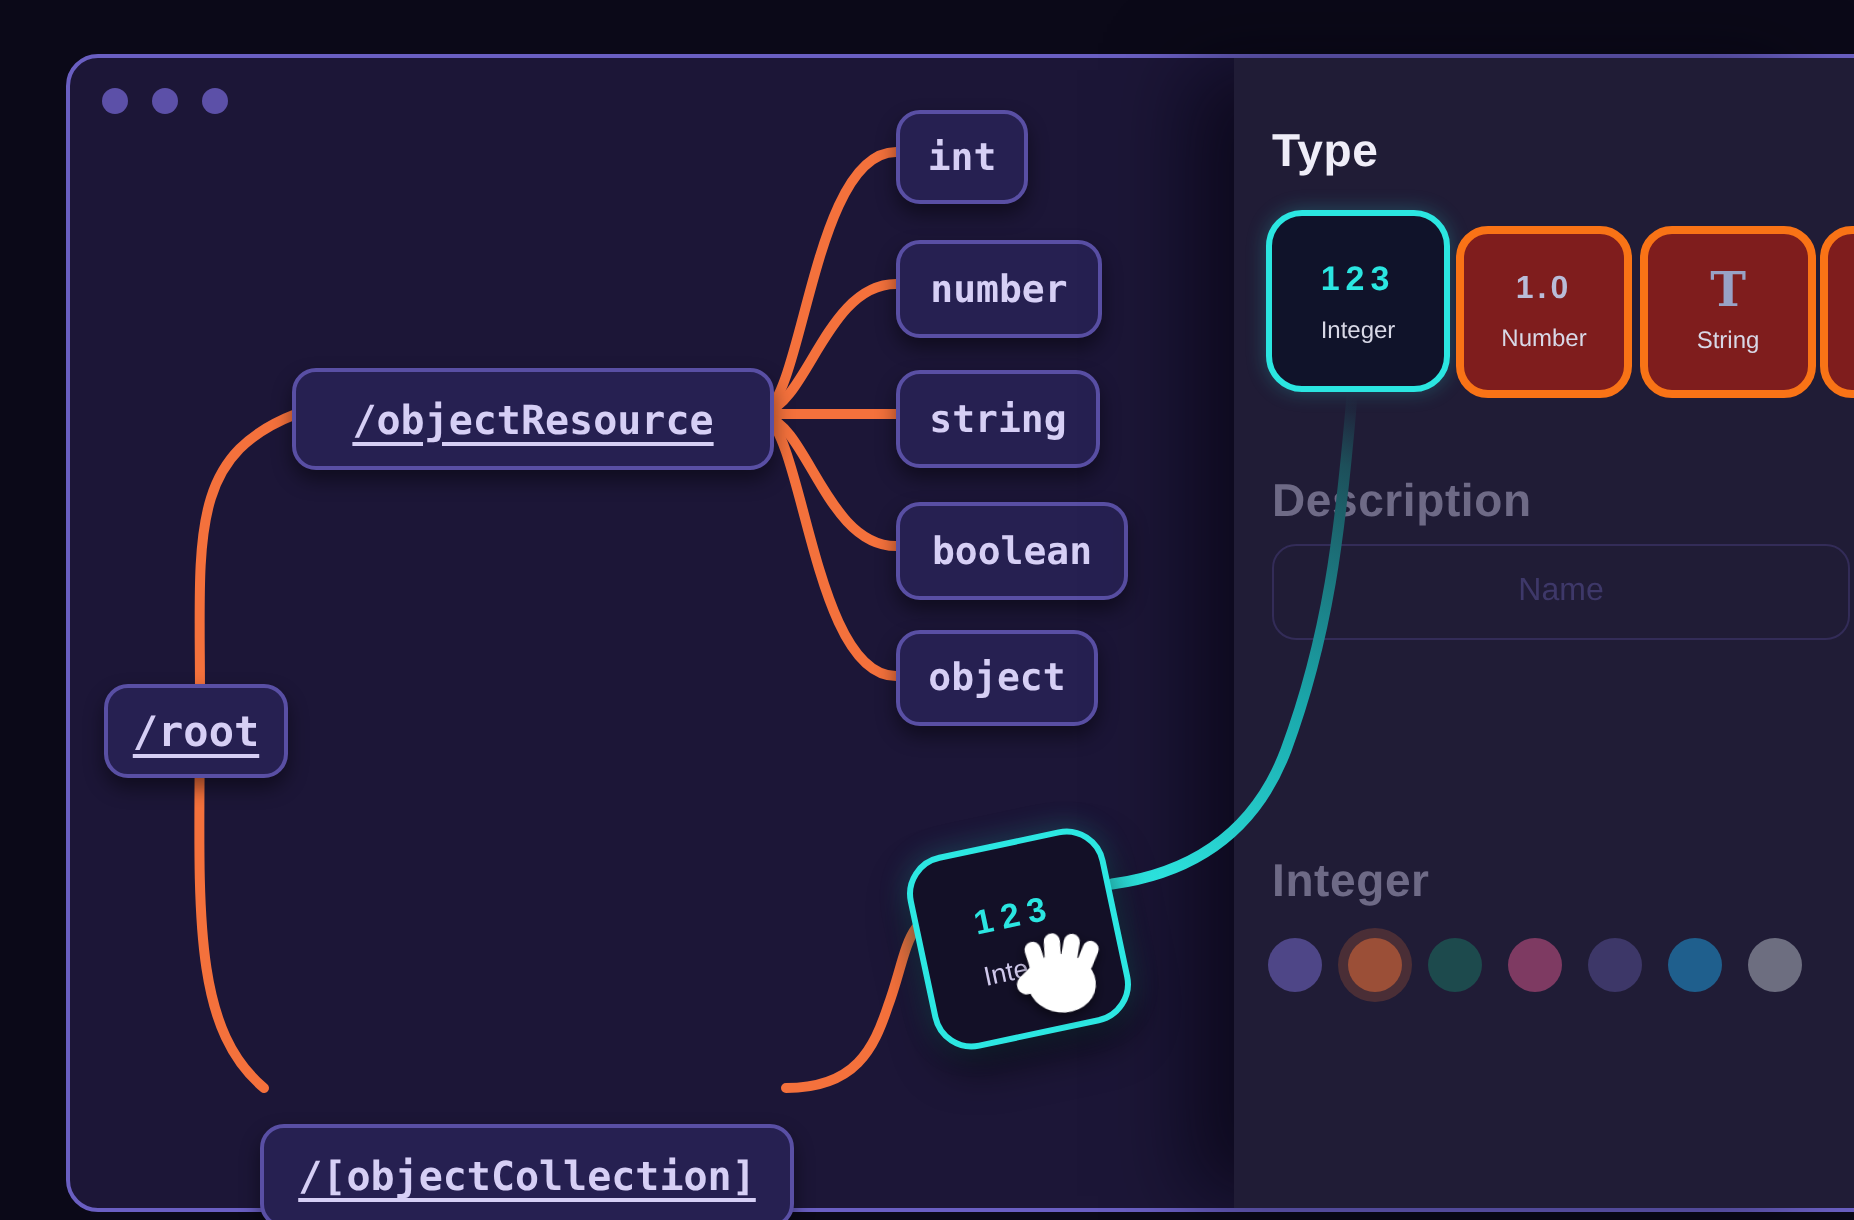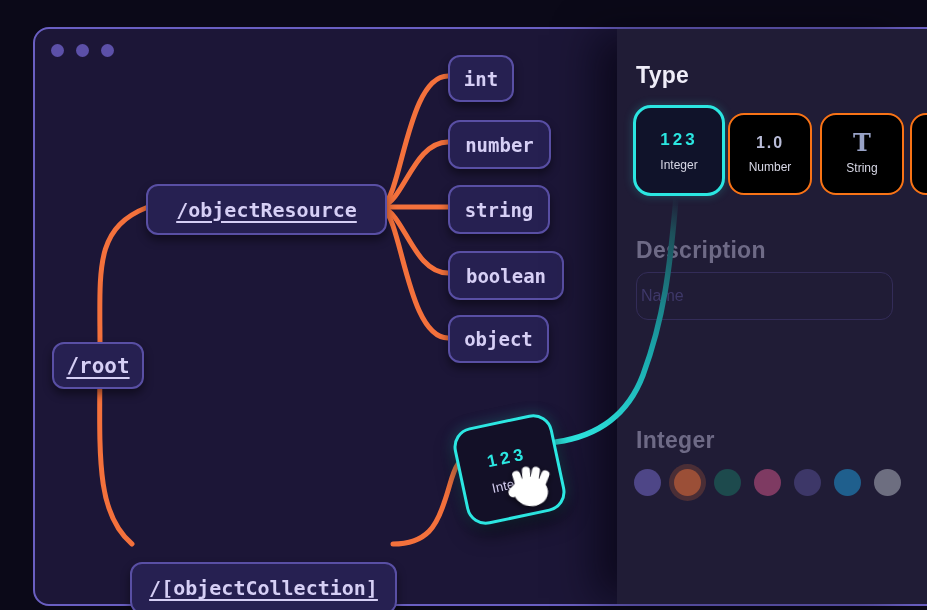--- a/index.html
+++ b/index.html
@@ -31,33 +31,33 @@
   #orange-edges{z-index:2;} #teal-edge{z-index:6;}
 
   
   .panel{position:absolute;left:617px;top:29px;right:0;bottom:6px;background:#201c36;
          box-shadow:-28px 0 38px -6px rgba(4,2,14,.6);z-index:5;}
   .p-title{position:absolute;left:19px;font-size:23px;font-weight:bold;color:#efedf8;letter-spacing:.3px;}
   .p-title.dim{color:#6e6a86;}
   .t-type{top:33px;} .t-desc{top:208px;} .t-legend{top:398px;}
 
   .type-card{position:absolute;width:80px;height:78px;border-radius:16px;
-             background:#000000;border:2px solid #f97316;display:flex;flex-direction:column;
+             background:#7f1d1d;border:4px solid #f97316;display:flex;flex-direction:column;
              align-items:center;justify-content:center;gap:8px;cursor:pointer;}
   .tc-1{left:16px;top:76px;width:86px;height:85px;border:3px solid #2be6e1;border-radius:18px;
         background:#10132a;box-shadow:0 0 10px rgba(43,230,225,.25);}
   .tc-2{left:111px;top:84px;} .tc-3{left:203px;top:84px;} .tc-4{left:293px;top:84px;width:86px;}
   .tc-icon{font-weight:bold;font-size:16px;letter-spacing:2px;color:#b9bcd8;}
   .tc-1 .tc-icon{color:#2be6e1;font-size:17px;letter-spacing:3px;}
   .tc-3 .tc-icon{font-family:"DejaVu Serif",serif;font-size:24px;letter-spacing:0;color:#98a2c6;line-height:20px;}
   .tc-label{font-size:12px;color:#d8d8e6;}
 
   .p-input{position:absolute;left:19px;height:46px;background:transparent;
            border:1.5px solid #332c58;border-radius:12px;color:#8d87b8;
-           font-family:"Liberation Sans",sans-serif;font-size:16px;padding:0 4px;outline:none;}
+           font-family:"Liberation Sans",sans-serif;font-size:16px;padding:0 20px;outline:none;text-align:center;}
   .p-input::placeholder{color:#3e3869;}
   .in-1{top:243px;width:247px;} .in-2{top:309px;width:255px;}
 
   .legend-dots{position:absolute;left:17px;top:440px;display:flex;gap:13px;align-items:center;}
   .legend-dots span{width:27px;height:27px;border-radius:50%;display:block;cursor:pointer;}
   .legend-dots span.halo{box-shadow:0 0 0 5px rgba(155,79,55,.35);}
 
   
   .drag-node{position:absolute;left:459px;top:420px;width:95px;height:93px;
              transform:rotate(-12deg);background:#131027;border:3px solid #2ce7e2;

